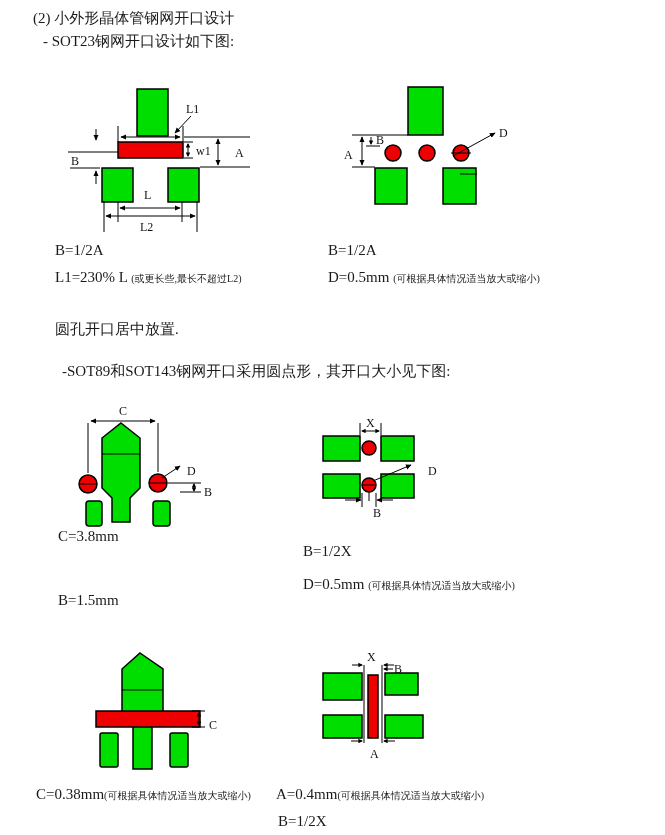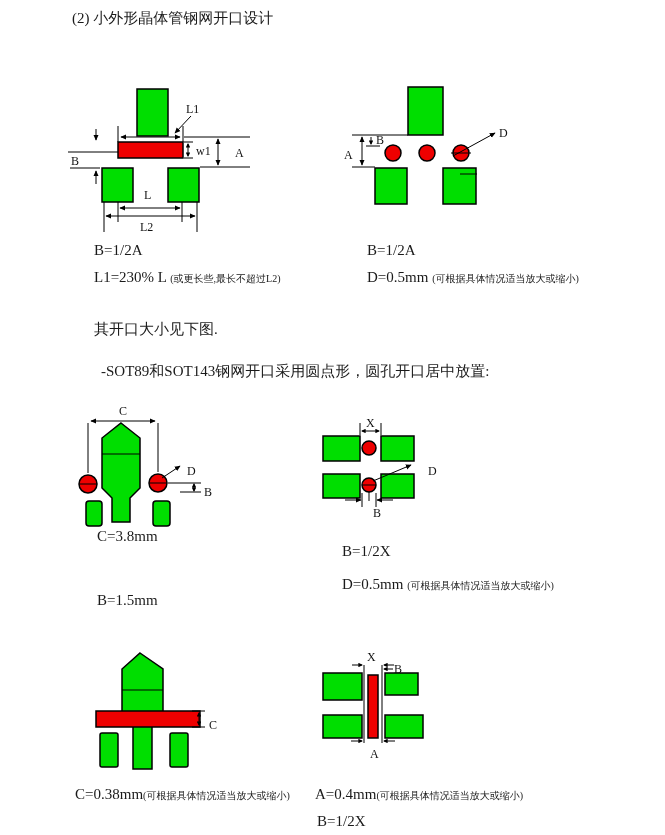--- a/index.html
+++ b/index.html
@@ -3,35 +3,36 @@
 <meta charset="utf-8">
 <style>
   :root{
     --pad-green:#00de00;
     --aperture-red:#ee0000;
     --outline:#000000;
   }
   html,body{margin:0;padding:0;background:#ffffff;}
   .page{position:relative;width:665px;height:835px;background:#ffffff;overflow:hidden;
         font-family:"Liberation Serif","DejaVu Serif",serif;color:#1a1a1a;}
-  .txt{position:absolute;font-size:15px;line-height:1.15;white-space:nowrap;margin-left:39px;}
+  .txt{position:absolute;font-size:15px;line-height:1.15;white-space:nowrap;}
   .txt .small{font-size:10px;}
   .diag{position:absolute;}
   .diag .ln line, .diag .ln path{stroke:#000;stroke-width:1;fill:none;}
   .diag .green{fill:var(--pad-green);stroke:#000;stroke-width:1.5;}
   .diag .red{fill:var(--aperture-red);stroke:#000;stroke-width:1.5;}
   .diag .lbl{font-family:"Liberation Serif","DejaVu Serif",serif;font-size:12px;fill:#111;}
   marker path{fill:#000;}
 </style>
 </head>
 <body>
 
 <div class="page">
 
   <div class="txt" style="left:33px;top:10px">(2) 小外形晶体管钢网开口设计</div>
+  <div class="txt" style="left:43px;top:33px">- SOT23钢网开口设计如下图:</div>
 
   <svg class="diag" style="left:60px;top:82px" width="200" height="160" viewBox="0 0 200 160">
     <defs>
       <marker id="a1" viewBox="0 0 10 10" refX="8" refY="5" markerWidth="6.5" markerHeight="6.5" orient="auto-start-reverse">
           <path d="M0,1 L9,5 L0,9 Z"></path>
         </marker>
       <marker id="s1" viewBox="0 0 10 10" refX="8" refY="5" markerWidth="4.5" markerHeight="4.5" orient="auto-start-reverse">
           <path d="M0,0 L10,5 L0,10 Z"></path>
         </marker>
     </defs>
@@ -100,23 +101,23 @@
     </g>
     <text class="lbl" x="4" y="77">A</text>
     <text class="lbl" x="36" y="62">B</text>
     <text class="lbl" x="159" y="55">D</text>
   </svg>
 
   <div class="txt" style="left:55px;top:242px">B=1/2A</div>
   <div class="txt" style="left:328px;top:242px">B=1/2A</div>
   <div class="txt" style="left:55px;top:269px"><span>L1=230% L </span><span class="small">(或更长些,最长不超过L2)</span></div>
   <div class="txt" style="left:328px;top:269px"><span>D=0.5mm </span><span class="small">(可根据具体情况适当放大或缩小)</span></div>
-  <div class="txt" style="left:55px;top:321px">其开口大小见下图.</div>
-
-  <div class="txt" style="left:62px;top:363px">-SOT89和SOT143钢网开口采用圆点形，圆孔开口居中放置:</div>
+  <div class="txt" style="left:55px;top:321px">圆孔开口居中放置.</div>
+
+  <div class="txt" style="left:62px;top:363px">-SOT89和SOT143钢网开口采用圆点形，其开口大小见下图:</div>
 
   <svg class="diag" style="left:55px;top:398px" width="175" height="132" viewBox="0 0 175 132">
     <defs>
       <marker id="a3" viewBox="0 0 10 10" refX="8" refY="5" markerWidth="6.5" markerHeight="6.5" orient="auto-start-reverse">
           <path d="M0,1 L9,5 L0,9 Z"></path>
         </marker>
       <marker id="s3" viewBox="0 0 10 10" refX="8" refY="5" markerWidth="4.5" markerHeight="4.5" orient="auto-start-reverse">
           <path d="M0,0 L10,5 L0,10 Z"></path>
         </marker>
     </defs>

